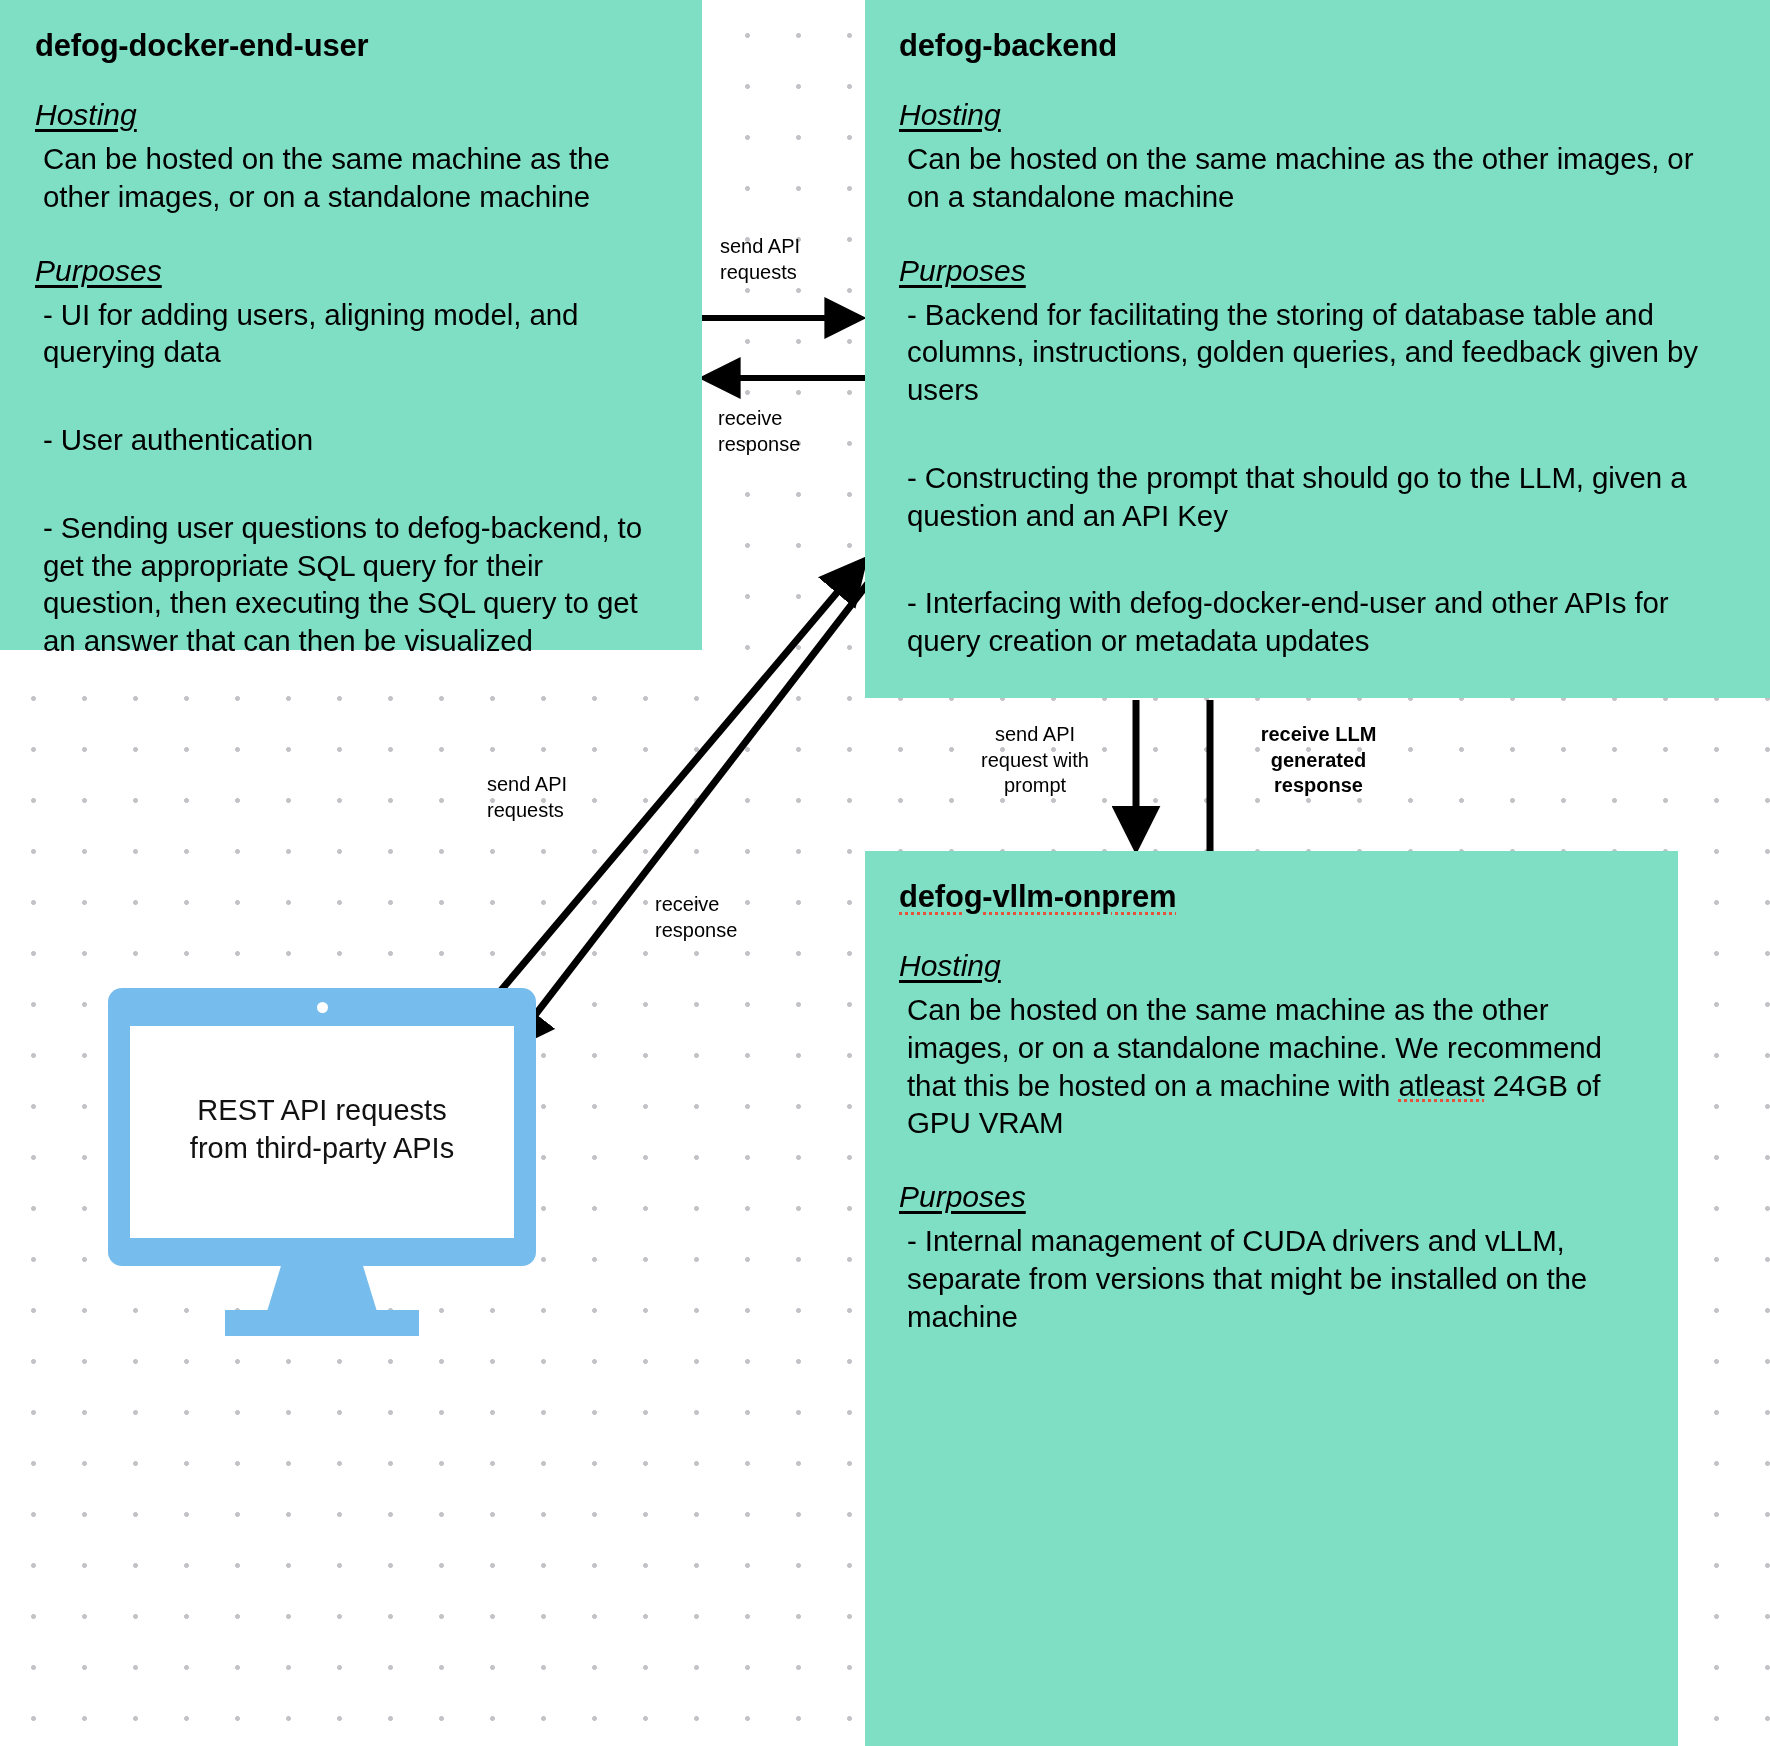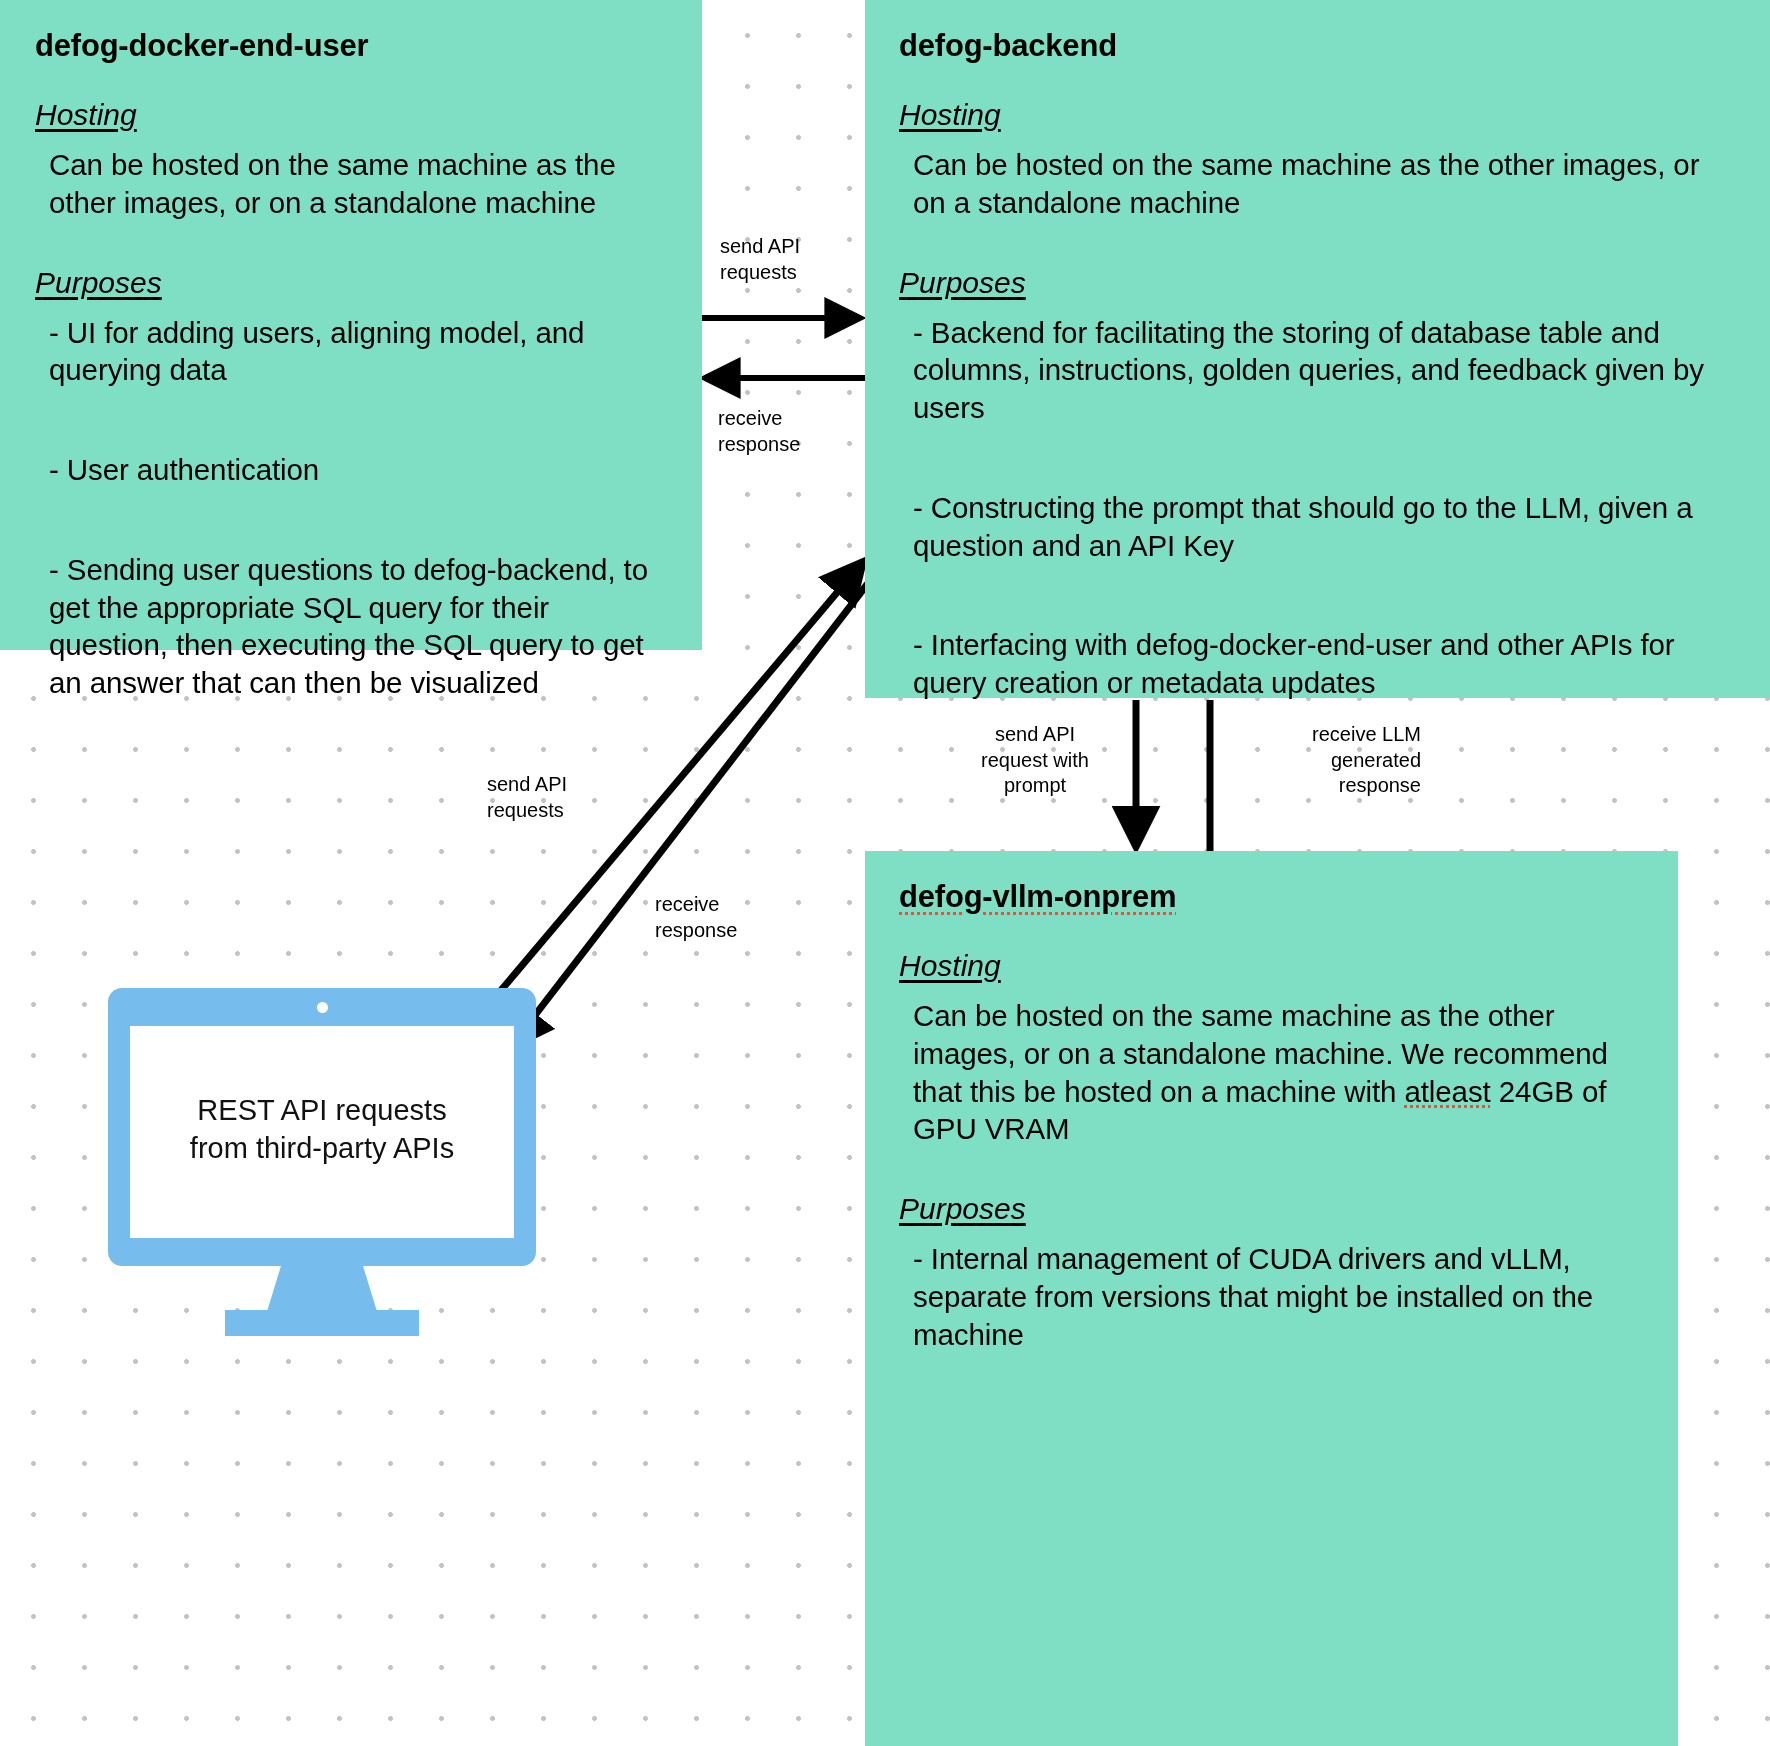--- a/index.html
+++ b/index.html
@@ -47,21 +47,21 @@
     font-style: italic;
     text-decoration: underline;
     text-underline-offset: 4px;
     margin: 0;
     display: inline-block;
   }
 
   .para {
     font-size: 29.5px;
     line-height: 1.28;
-    margin: 14px;
+    margin: 8px;
     letter-spacing: -0.1px;
   }
 
   .gap-sm { height: 4px; }
   .gap-md { height: 30px; }
   .gap-lg { height: 34px; }
 
   .spellred {
     text-decoration: underline;
     text-decoration-color: #e8503a;
@@ -81,21 +81,21 @@
     font-size: 20px;
     line-height: 1.28;
     color: #000000;
     white-space: pre-line;
   }
   #lbl-send-api-top      { left: 720px;  top: 234px; width: 150px; text-align: left; }
   #lbl-receive-resp-top  { left: 718px;  top: 406px; width: 152px; text-align: left; }
   #lbl-send-api-diag     { left: 487px;  top: 772px; width: 180px; text-align: left; }
   #lbl-receive-resp-diag { left: 655px;  top: 892px; width: 180px; text-align: left; }
   #lbl-send-prompt       { left: 940px;  top: 722px; width: 190px; text-align: center; }
-  #lbl-receive-llm       { left: 1216px; top: 722px; width: 205px; text-align: right; }
+  #lbl-receive-llm       { left: 1216px; top: 722px; width: 205px; text-align: center; font-weight: bold; }
 
   
   #monitor { position: absolute; left: 108px; top: 988px; width: 428px; height: 316px; padding-left: 20px; }
   .mon-frame {
     position: absolute; left: 0; top: 0; width: 428px; height: 278px;
     background: #76bdee; border-radius: 14px;
   }
   .mon-screen {
     position: absolute; left: 22px; top: 38px; width: 384px; height: 212px;
     background: #ffffff;

